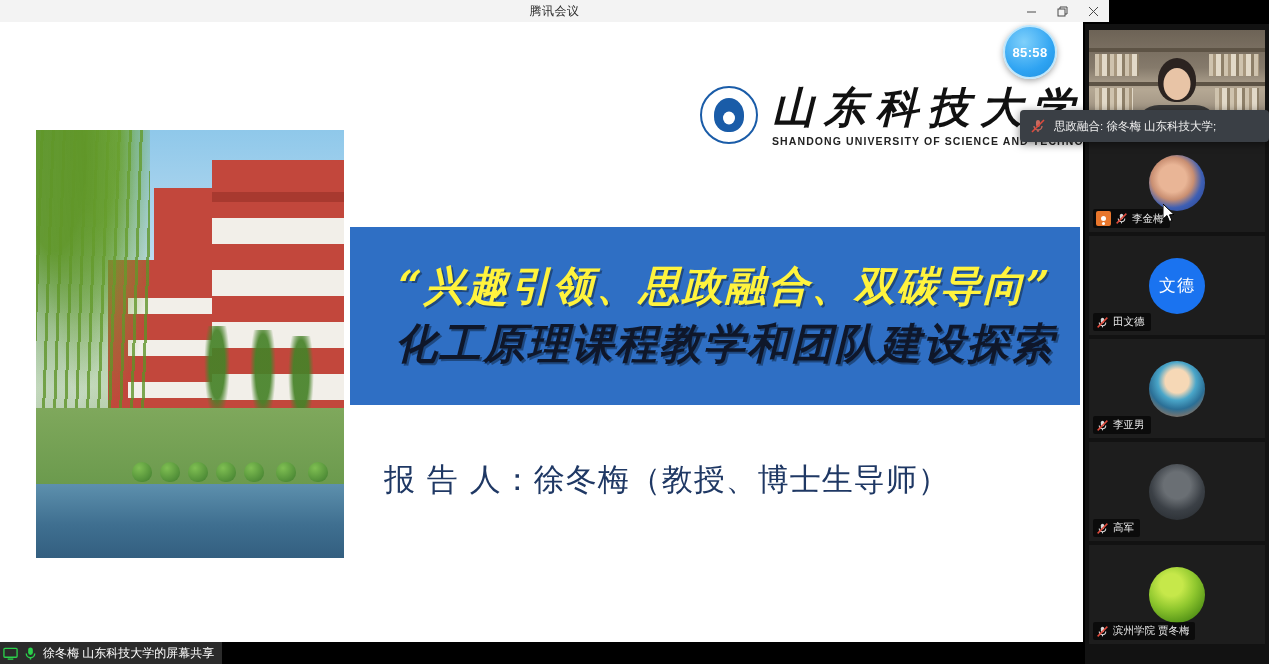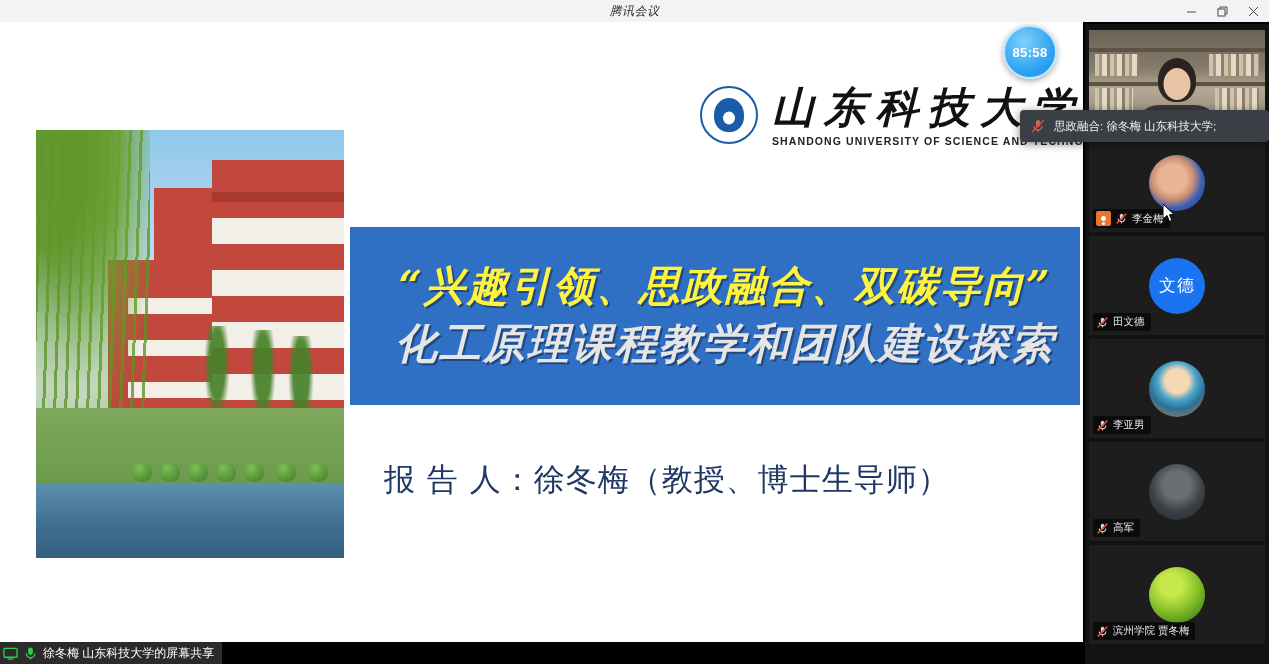--- a/index.html
+++ b/index.html
@@ -6,23 +6,23 @@
   html, body {
     width: 1269px; height: 664px;
     overflow: hidden;
     font-family: "Liberation Sans", "DejaVu Sans", sans-serif;
     background: #000;
   }
   #app { position: relative; width: 1269px; height: 664px; background: #000; }
 
   
   .titlebar {
-    position: absolute; top: 0; left: 0; width: 1269px; height: 22px;
+    position: absolute; top: 0; left: 0; width: 1109px; height: 22px;
     background: #f3f3f3;
-    display: flex; align-items: center; justify-content: center; font-style: italic;
+    display: flex; align-items: center; justify-content: center;
   }
   .titlebar-title {
     font-size: 12px; color: #2c2c2c; letter-spacing: 0.5px;
   }
   .wincontrols {
     position: absolute; right: 0; top: 0; height: 22px;
     display: flex; align-items: stretch;
   }
   .wbtn {
     width: 31px; height: 22px;
@@ -132,21 +132,21 @@
   .banner-line1 {
     font-family: "DejaVu Serif", "Liberation Serif", serif;
     font-size: 41px; font-weight: 700; font-style: italic;
     color: #fff33d; letter-spacing: 2px;
     text-shadow: 2px 2px 0 rgba(0,0,0,0.35);
     white-space: nowrap; line-height: 1.25;
   }
   .banner-line2 {
     font-family: "DejaVu Serif", "Liberation Serif", serif;
     font-size: 42px; font-weight: 700; font-style: italic;
-    color: #e5e5e5; letter-spacing: 2px;
+    color: #0f172a; letter-spacing: 2px;
     text-shadow: 2px 2px 0 rgba(0,0,0,0.35);
     white-space: nowrap; line-height: 1.25; margin-top: 6px;
   }
 
   
   .presenter {
     position: absolute; left: 384px; top: 437px;
     display: flex; flex-direction: column; gap: 20px;
   }
   .presenter-line {

